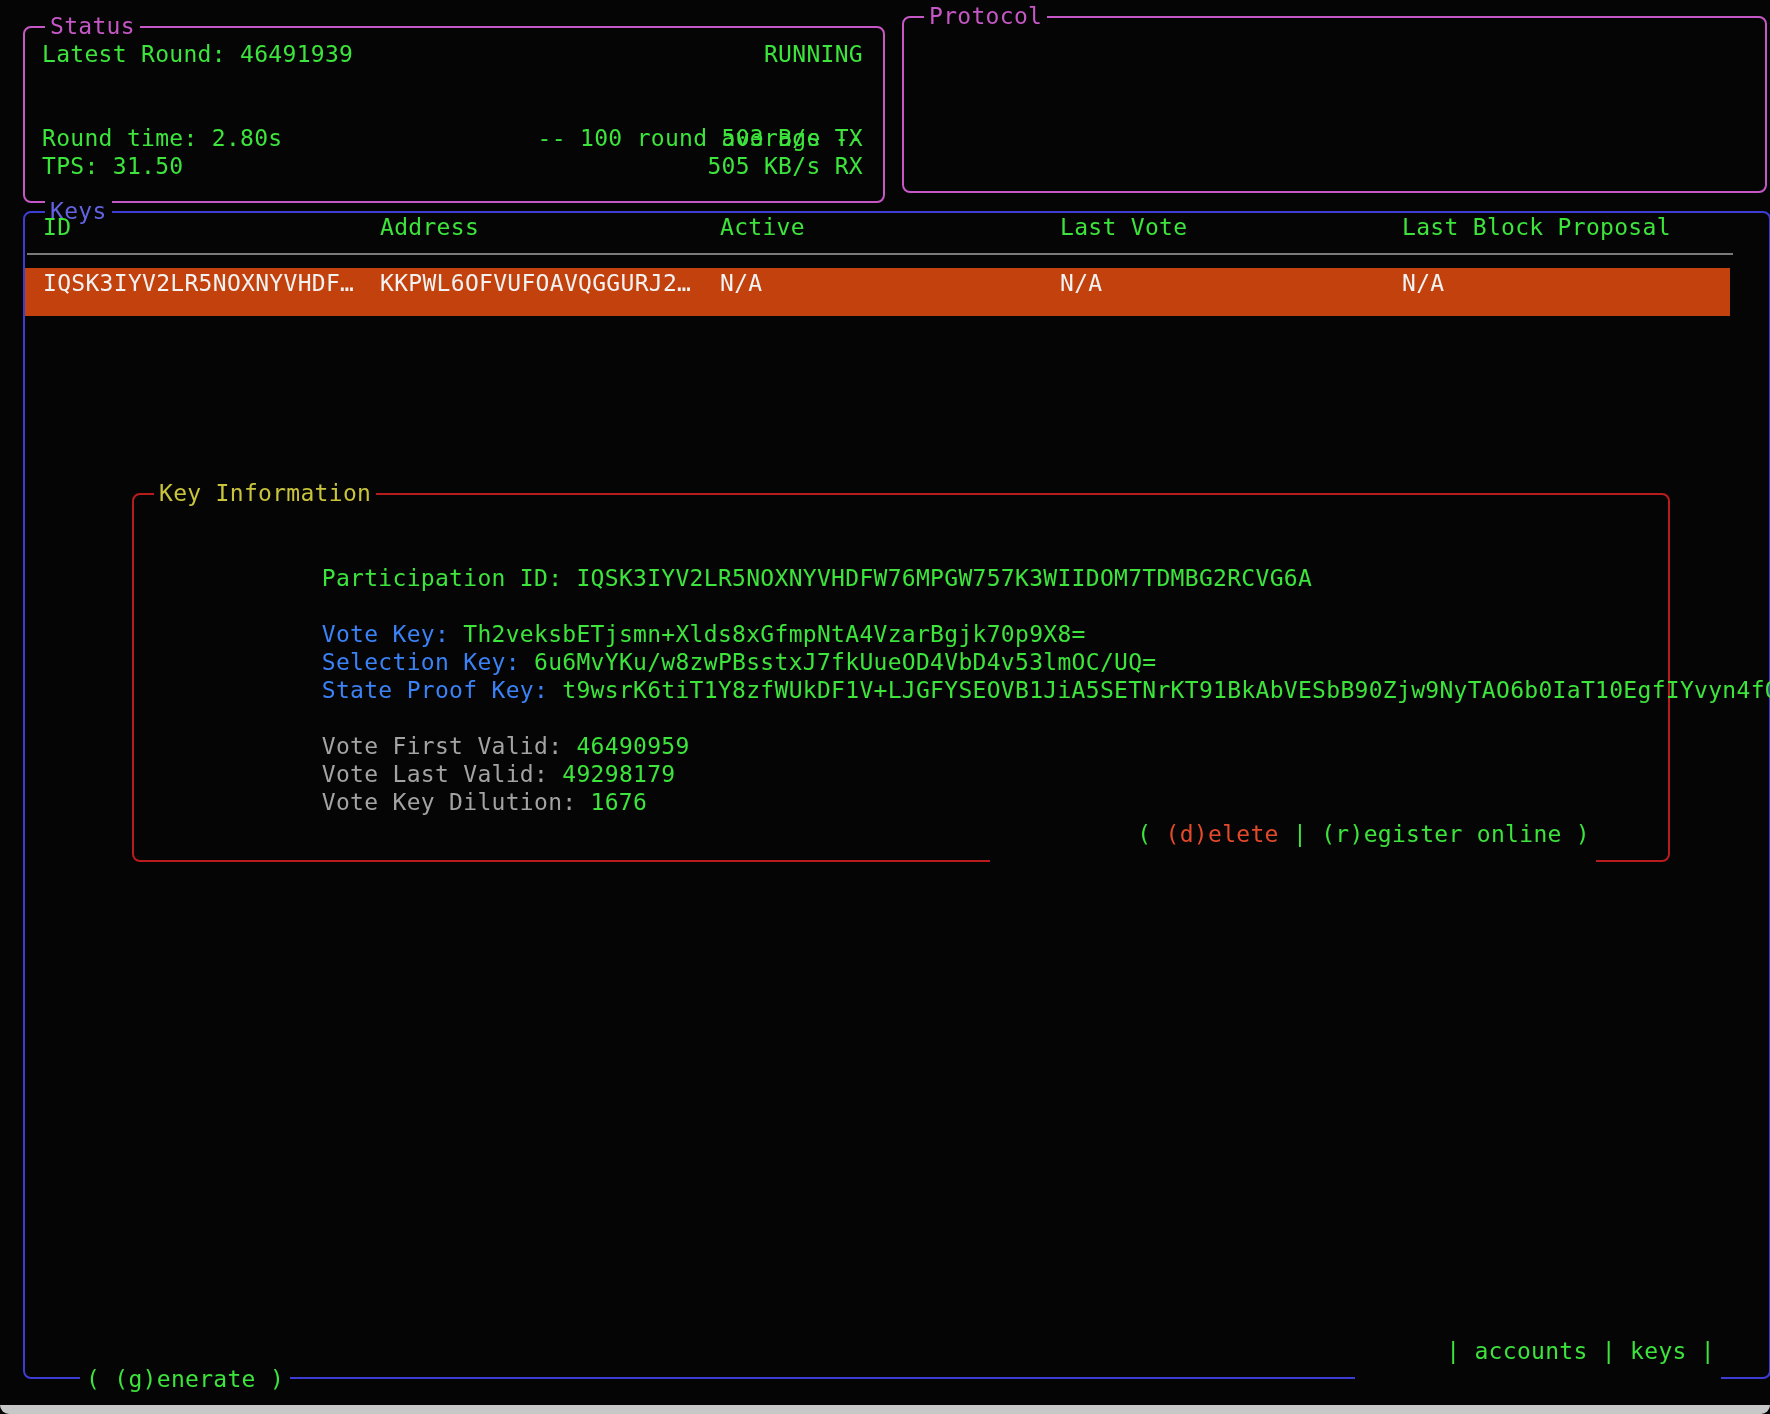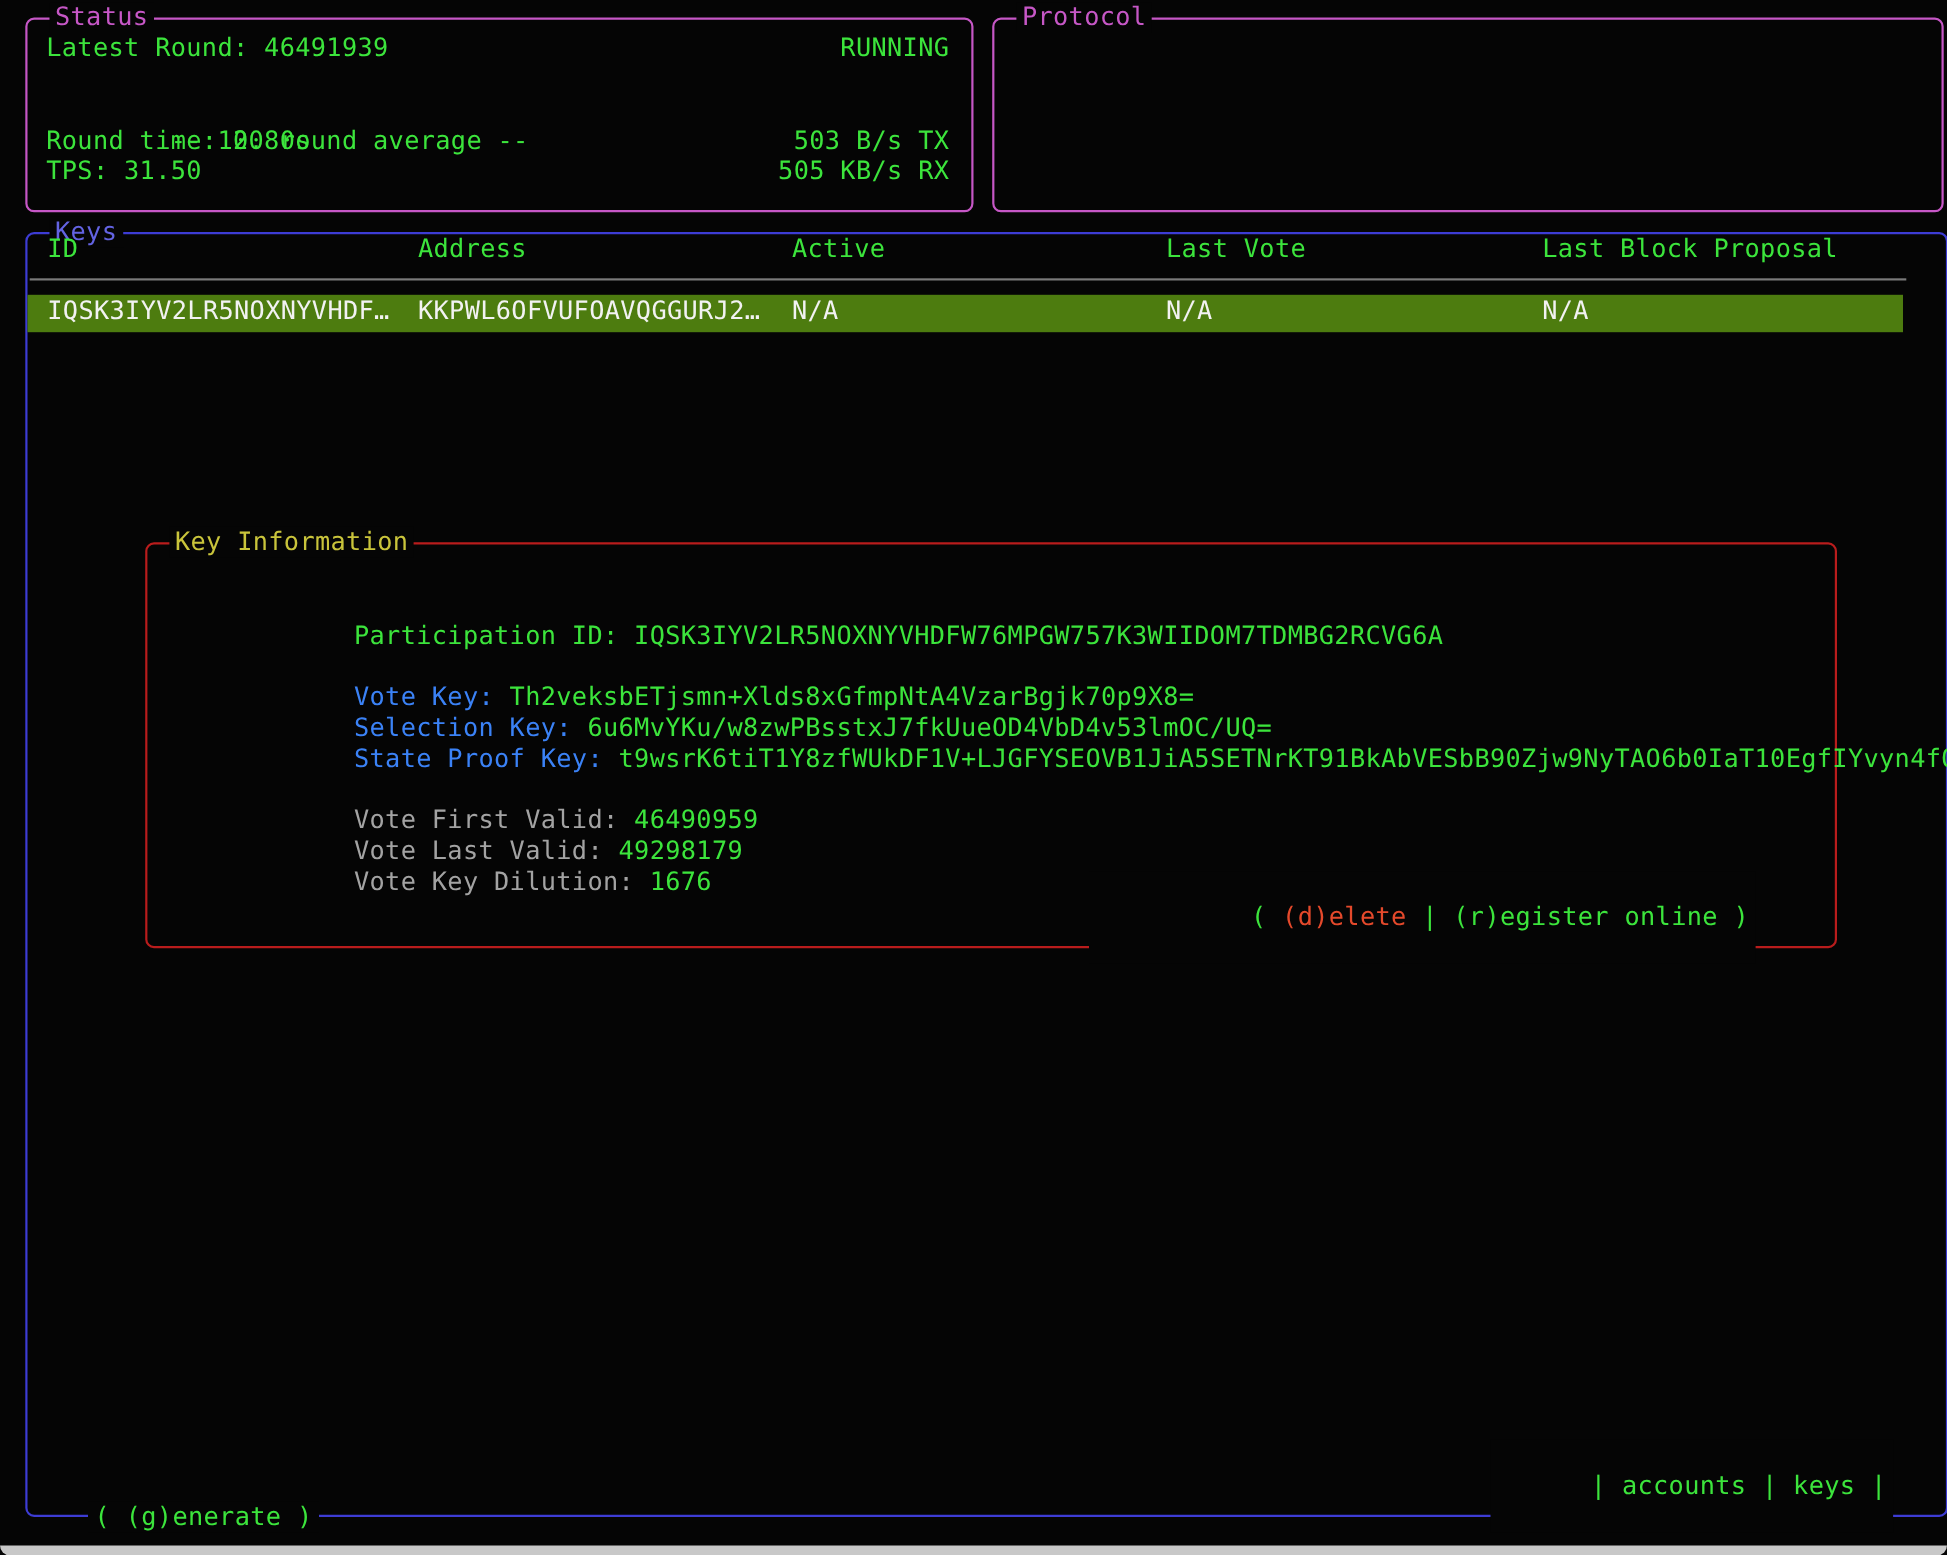--- a/index.html
+++ b/index.html
@@ -23,39 +23,39 @@
 
   .green   { color: #3ce43c; }
   .magenta { color: #c657c6; }
   .bluet   { color: #6363e2; }
   .yellowt { color: #c9c43b; }
   .lyellow { color: #3b82f6; }
   .lpurple { color: #a3a3a3; }
   .red     { color: #e4492b; }
   .white   { color: #f2f2f2; }
 
-  .status-panel   { left: 23px;  top: 16px;  width: 858px; height: 173px; border-color: #c657c6; }
+  .status-panel   { left: 23px;  top: 26px;  width: 858px; height: 173px; border-color: #c657c6; text-align: right; }
   .protocol-panel { left: 902px; top: 16px;  width: 861px; height: 173px; border-color: #c657c6; }
   .panel-body { padding: 12px 20px 0 17px; }
 
   .keys-panel { left: 23px; top: 211px; width: 1744px; height: 1164px; border-color: #3d3cd4; }
   .keys-body  { position: relative; height: 100%; }
 
   .tbl-grid {
     display: grid;
     grid-template-columns: 337px 340px 340px 342px 1fr;
     padding-left: 18px;
     white-space: pre;
   }
   .tbl-header { height: 28px; line-height: 28px; }
   .tbl-sep { height: 2px; background: #7a7a7a; margin: 12px 36px 0 2px; }
   .tbl-row {
     margin-top: 13px; margin-right: 39px;
-    height: 34px; line-height: 30px;
-    background: #4d7c0f; cursor: default;
+    height: 48px; line-height: 30px;
+    background: #c2410c; cursor: default;
   }
   .cell { overflow: hidden; }
 
   .keyinfo-panel {
     position: absolute; left: 107px; top: 280px;
     width: 1534px; height: 365px;
     border: 2px solid #b91c1c; border-radius: 8px; background: #050505;
   }
   .keyinfo-body { padding: 41px 18px 0 18px; }
   .keyinfo-actions {

